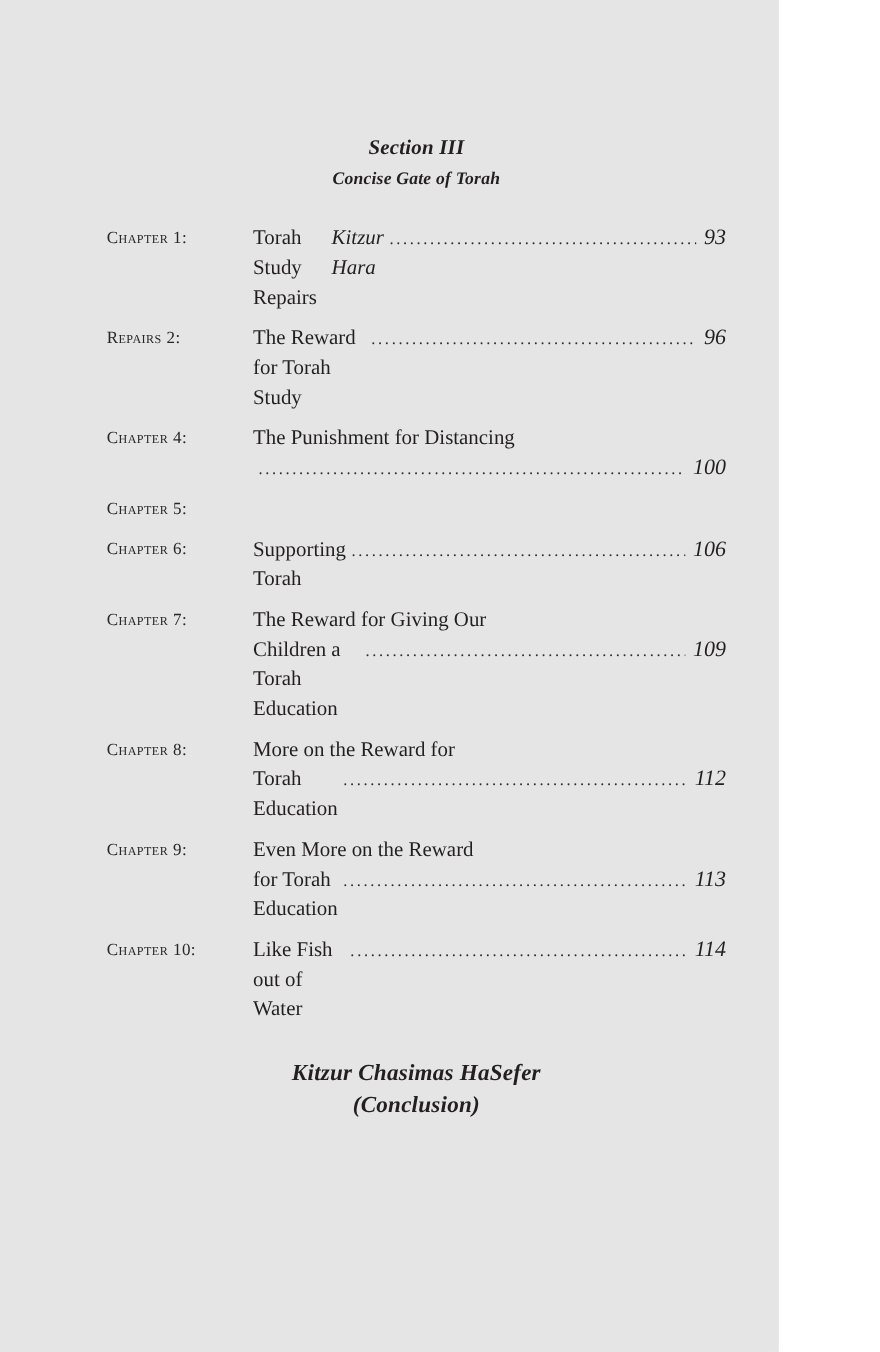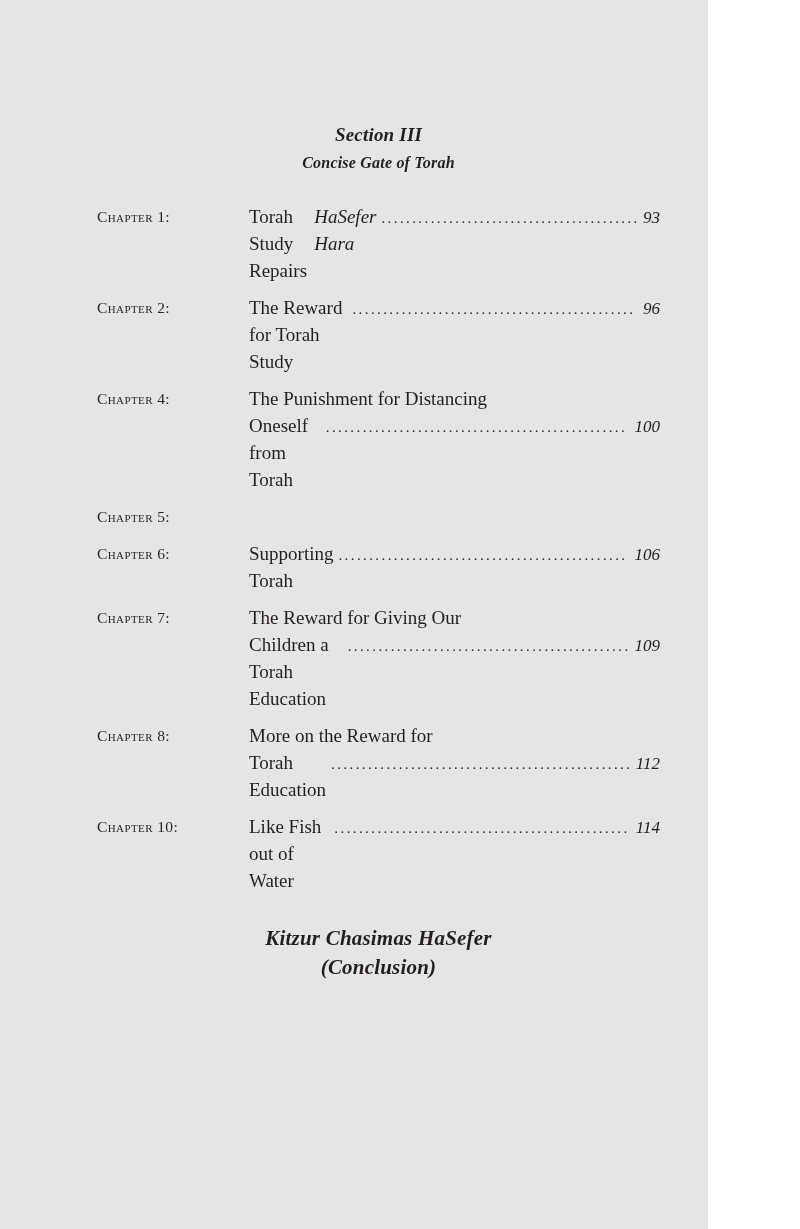--- a/index.html
+++ b/index.html
@@ -29,21 +29,21 @@
   .entry { display: flex; align-items: flex-start; margin-bottom: 10px; }
   .label {
     flex: 0 0 133px;
     font-variant: small-caps;
     font-variant-caps: small-caps;
     font-size: 15.5px;
     line-height: 27px;
     letter-spacing: 0.4px;
     color: #2a2627;
   }
-  .body { flex: 1 1 auto; min-width: 0; margin-left: 19px; }
+  .body { flex: 1 1 auto; min-width: 0; }
   .line {
     display: flex;
     align-items: baseline;
     font-size: 19px;
     line-height: 27px;
     white-space: pre-wrap;
   }
   .line .it { font-style: italic; }
   .dots {
     flex: 1 1 auto;
@@ -57,52 +57,52 @@
   .dots::after {
     content: "......................................................................................................";
     font-size: 15px;
     letter-spacing: 2.4px;
     color: #2f2b2c;
     white-space: nowrap;
   }
   .pagenum {
     flex: 0 0 auto;
     font-style: italic;
-    font-size: 17px;
+    font-size: 20px;
   }
 </style>
 </head>
 <body>
 
 <div class="page">
   <div class="content">
 
     <div>
       <h2 class="sec-head sec-head-1">
         <span class="head-sm">Section III</span>
         <span class="head-lg">Concise Gate of Torah</span>
       </h2>
       <div class="entries">
           <div class="entry">
             <div class="label">Chapter 1:</div>
             <div class="body">
-              <div class="line"><span>Torah Study Repairs </span><span class="it">HaSefer Hara</span><span class="dots"></span><span class="pagenum">93</span></div>
+              <div class="line"><span>Torah Study Repairs </span><span class="it">Kitzur Hara</span><span class="dots"></span><span class="pagenum">93</span></div>
             </div>
           </div>
           <div class="entry">
-            <div class="label">Chapter 2:</div>
+            <div class="label">Repairs 2:</div>
             <div class="body">
               <div class="line"><span>The Reward for Torah Study</span><span class="dots"></span><span class="pagenum">96</span></div>
             </div>
           </div>
           <div class="entry">
             <div class="label">Chapter 4:</div>
             <div class="body">
               <div class="line"><span>The Punishment for Distancing</span></div>
-              <div class="line"><span>Oneself from Torah</span><span class="dots"></span><span class="pagenum">100</span></div>
+              <div class="line"><span class="dots"></span><span class="pagenum">100</span></div>
             </div>
           </div>
           <div class="entry">
             <div class="label">Chapter 5:</div>
           </div>
           <div class="entry">
             <div class="label">Chapter 6:</div>
             <div class="body">
               <div class="line"><span>Supporting Torah</span><span class="dots"></span><span class="pagenum">106</span></div>
             </div>
@@ -115,20 +115,27 @@
             </div>
           </div>
           <div class="entry">
             <div class="label">Chapter 8:</div>
             <div class="body">
               <div class="line"><span>More on the Reward for</span></div>
               <div class="line"><span>Torah Education</span><span class="dots"></span><span class="pagenum">112</span></div>
             </div>
           </div>
           <div class="entry">
+            <div class="label">Chapter 9:</div>
+            <div class="body">
+              <div class="line"><span>Even More on the Reward</span></div>
+              <div class="line"><span>for Torah Education</span><span class="dots"></span><span class="pagenum">113</span></div>
+            </div>
+          </div>
+          <div class="entry">
             <div class="label">Chapter 10:</div>
             <div class="body">
               <div class="line"><span>Like Fish out of Water</span><span class="dots"></span><span class="pagenum">114</span></div>
             </div>
           </div>
         </div>
     </div>
 
     <div>
       <h2 class="sec-head sec-head-2">

